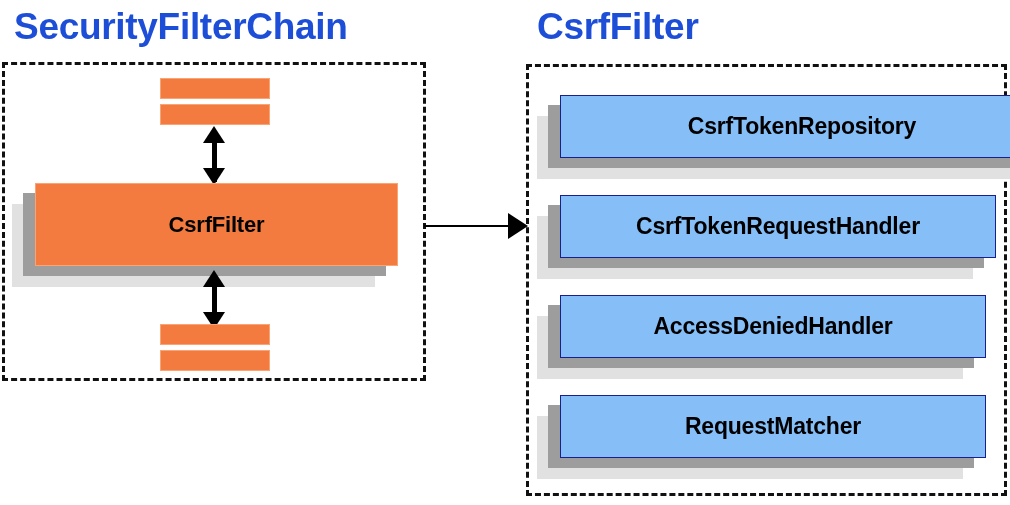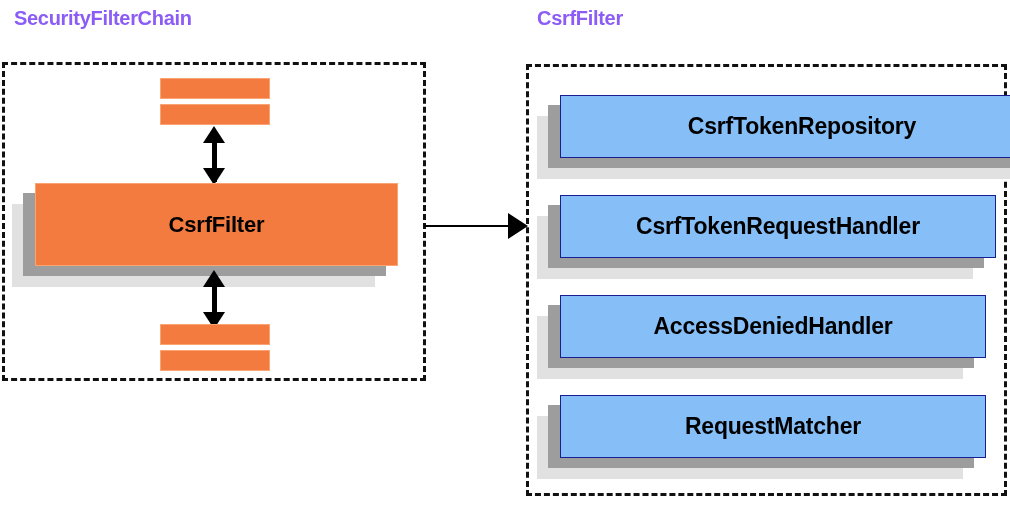--- a/index.html
+++ b/index.html
@@ -1,20 +1,20 @@
 <!DOCTYPE html>
 <html><head>
 <meta charset="utf-8">
 <style>
   html,body{margin:0;padding:0;background:#ffffff;}
   body{width:1010px;height:505px;position:relative;overflow:hidden;
        font-family:"Liberation Sans",sans-serif;}
   .stage{position:absolute;left:0;top:0;width:1010px;height:505px;}
 
-  .panel-title{position:absolute;font-weight:bold;font-size:20px;color:#8b5cf6;
+  .panel-title{position:absolute;font-weight:bold;font-size:37px;color:#1d4ed8;
                letter-spacing:-0.3px;white-space:nowrap;line-height:1;}
 
   .dashed-box{position:absolute;border:3px dashed #111;box-sizing:border-box;
               background:transparent;}
 
   
   .node{position:absolute;}
   .node .sh2, .node .sh1, .node .face{position:absolute;left:0;top:0;
         width:100%;height:100%;box-sizing:border-box;}
   .node .sh2{background:#e1e1e1;transform:translate(-23px,21px);}

